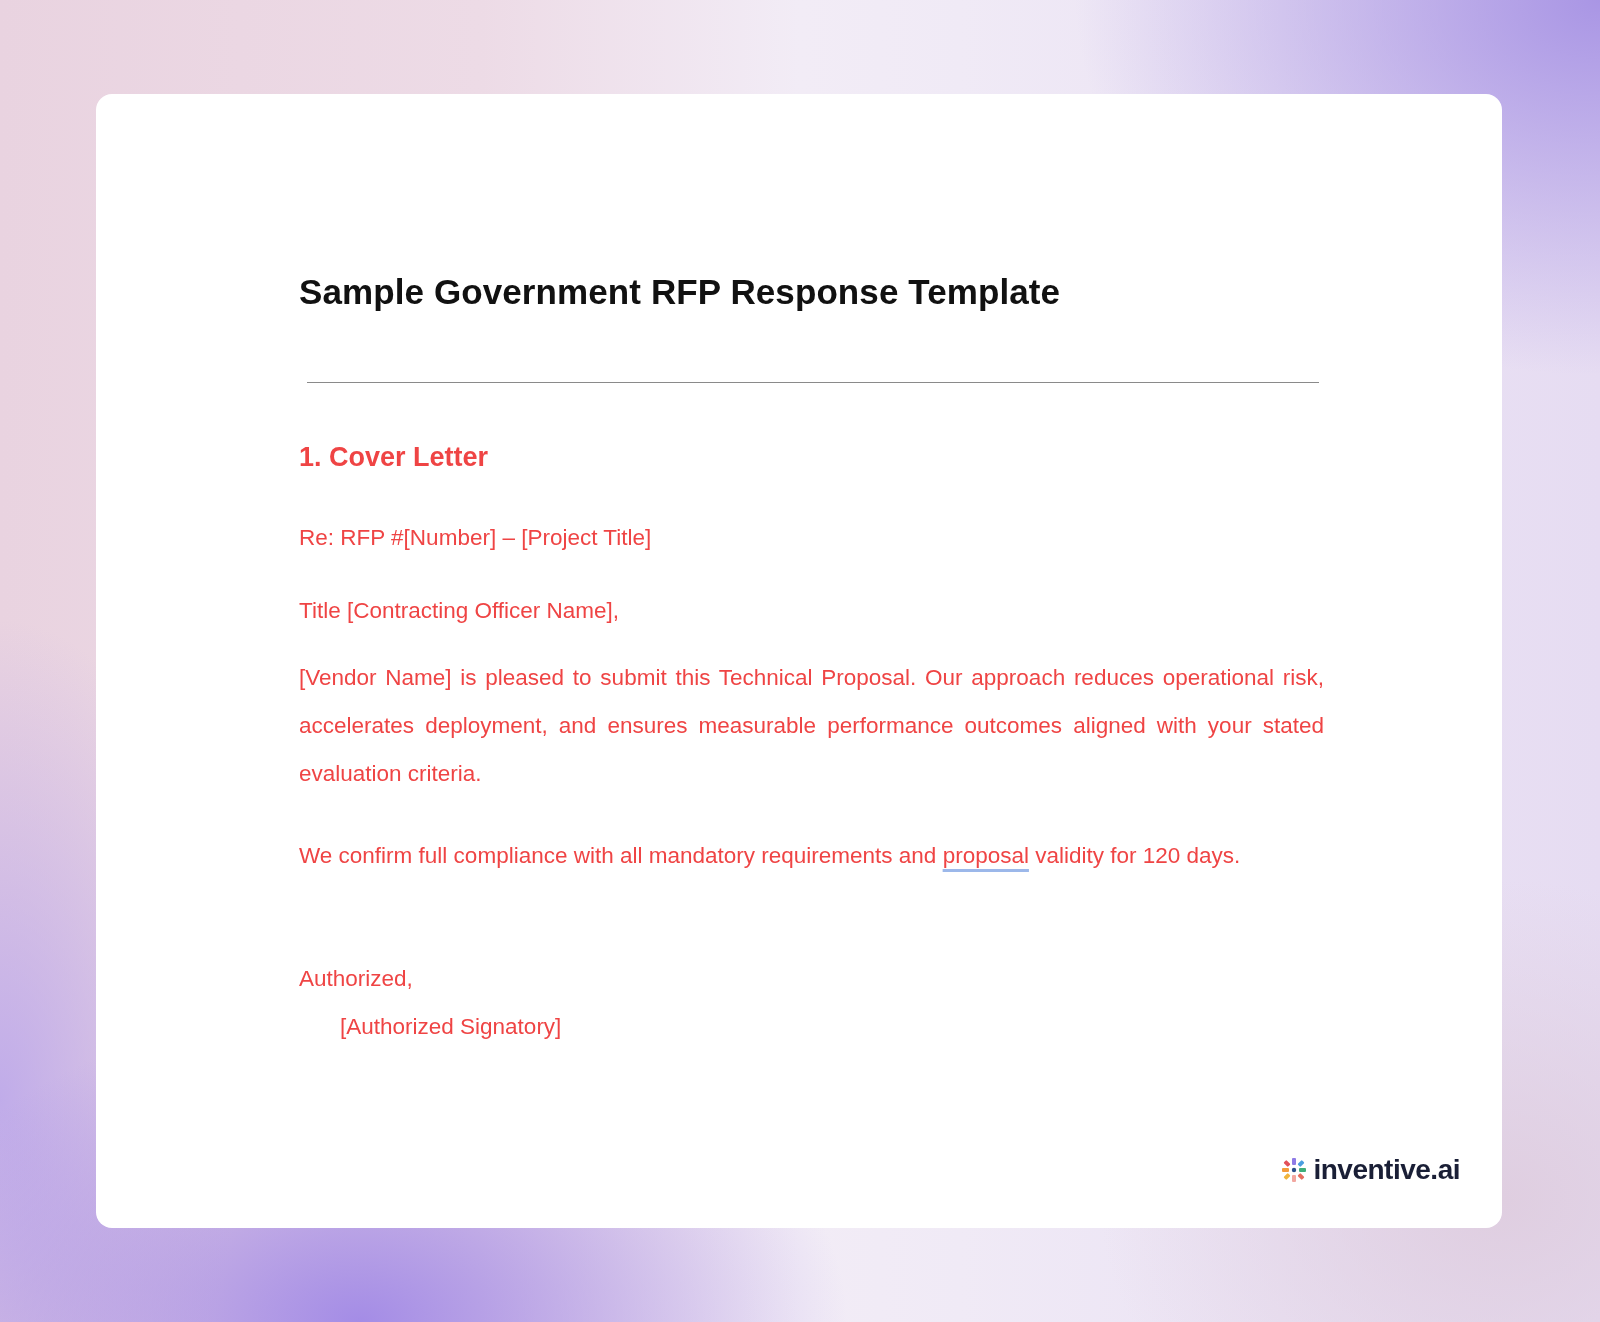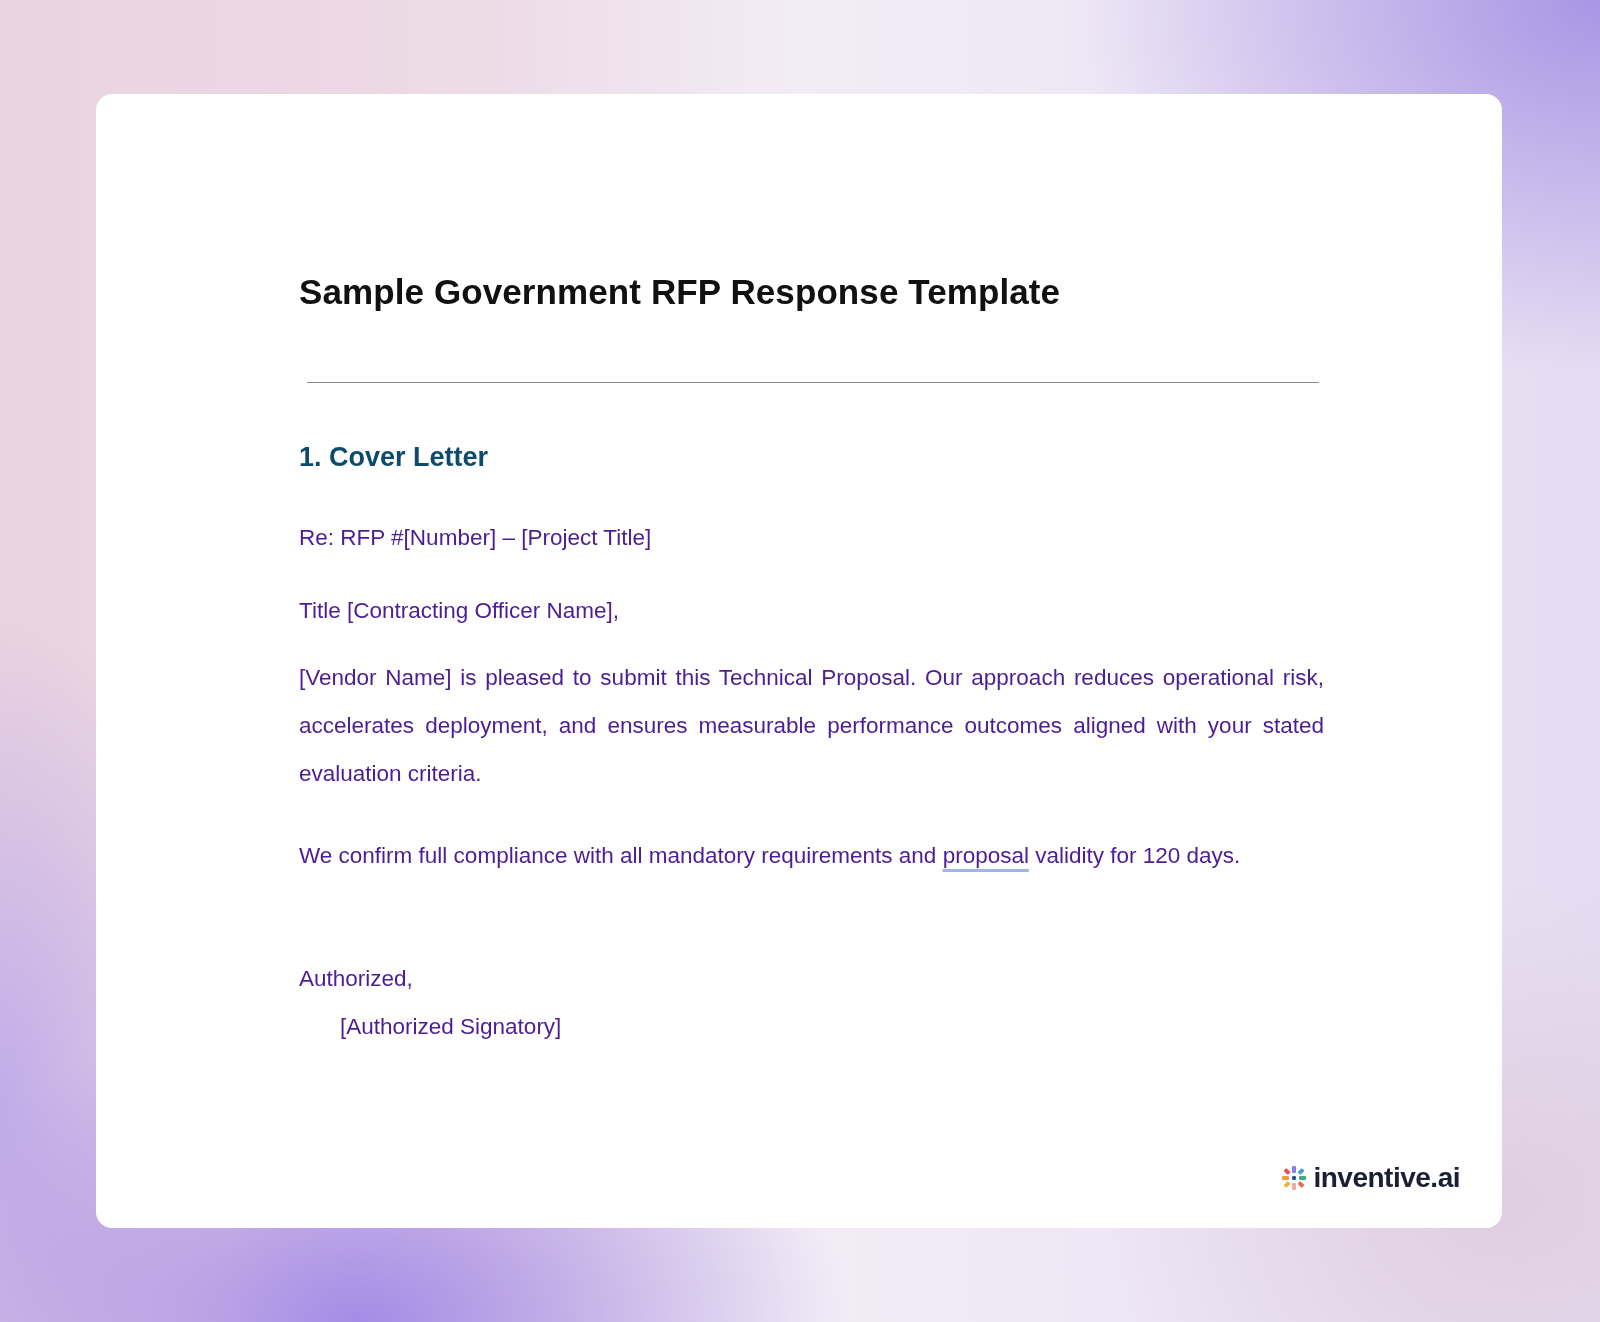--- a/index.html
+++ b/index.html
@@ -21,40 +21,40 @@
     .title {
       position: absolute; top: 178px; left: 0;
       font-size: 35px; font-weight: bold; color: #111111; letter-spacing: 0.1px; white-space: nowrap;
     }
     .rule {
       position: absolute; top: 288px; left: 8px; width: 1012px; height: 0;
       border-top: 1.5px solid #8a8a8a;
     }
     .h2 {
       position: absolute; top: 348px; left: 0;
-      font-size: 27px; font-weight: bold; color: #0c4a6e; white-space: nowrap;
+      font-size: 27px; font-weight: bold; color: #ef4444; white-space: nowrap;
     }
     .p {
       position: absolute; left: 0; width: 1025px;
-      font-size: 22.5px; color: #4c1d95; line-height: 48px;
+      font-size: 22.5px; color: #ef4444; line-height: 48px;
     }
     .justify { text-align: justify; text-align-last: left; }
     .re { top: 420px; }
     .dear { top: 493px; }
     .body1 { top: 560px; }
     .body2 { top: 738px; }
     .closing { top: 861px; }
     .sig { top: 909px; margin-left: 41px; }
     .underline-blue {
       text-decoration: underline; text-decoration-color: #9cb8ea; text-decoration-thickness: 3px;
       text-underline-offset: 6px;
       margin-top: 22px;
     }
     .logo {
-      position: absolute; right: 42px; bottom: 36px; display: flex; align-items: center; gap: 6px;
+      position: absolute; right: 42px; bottom: 44px; display: flex; align-items: center; gap: 6px;
     }
     .logo-mark { width: 26px; height: 26px; position: relative; }
     .logo-text {
       font-size: 28px; font-weight: bold; color: #1a1f36; letter-spacing: -0.5px; line-height: 1;
     }
   </style>
 </head>
 <body>
 
 <div class="card">

